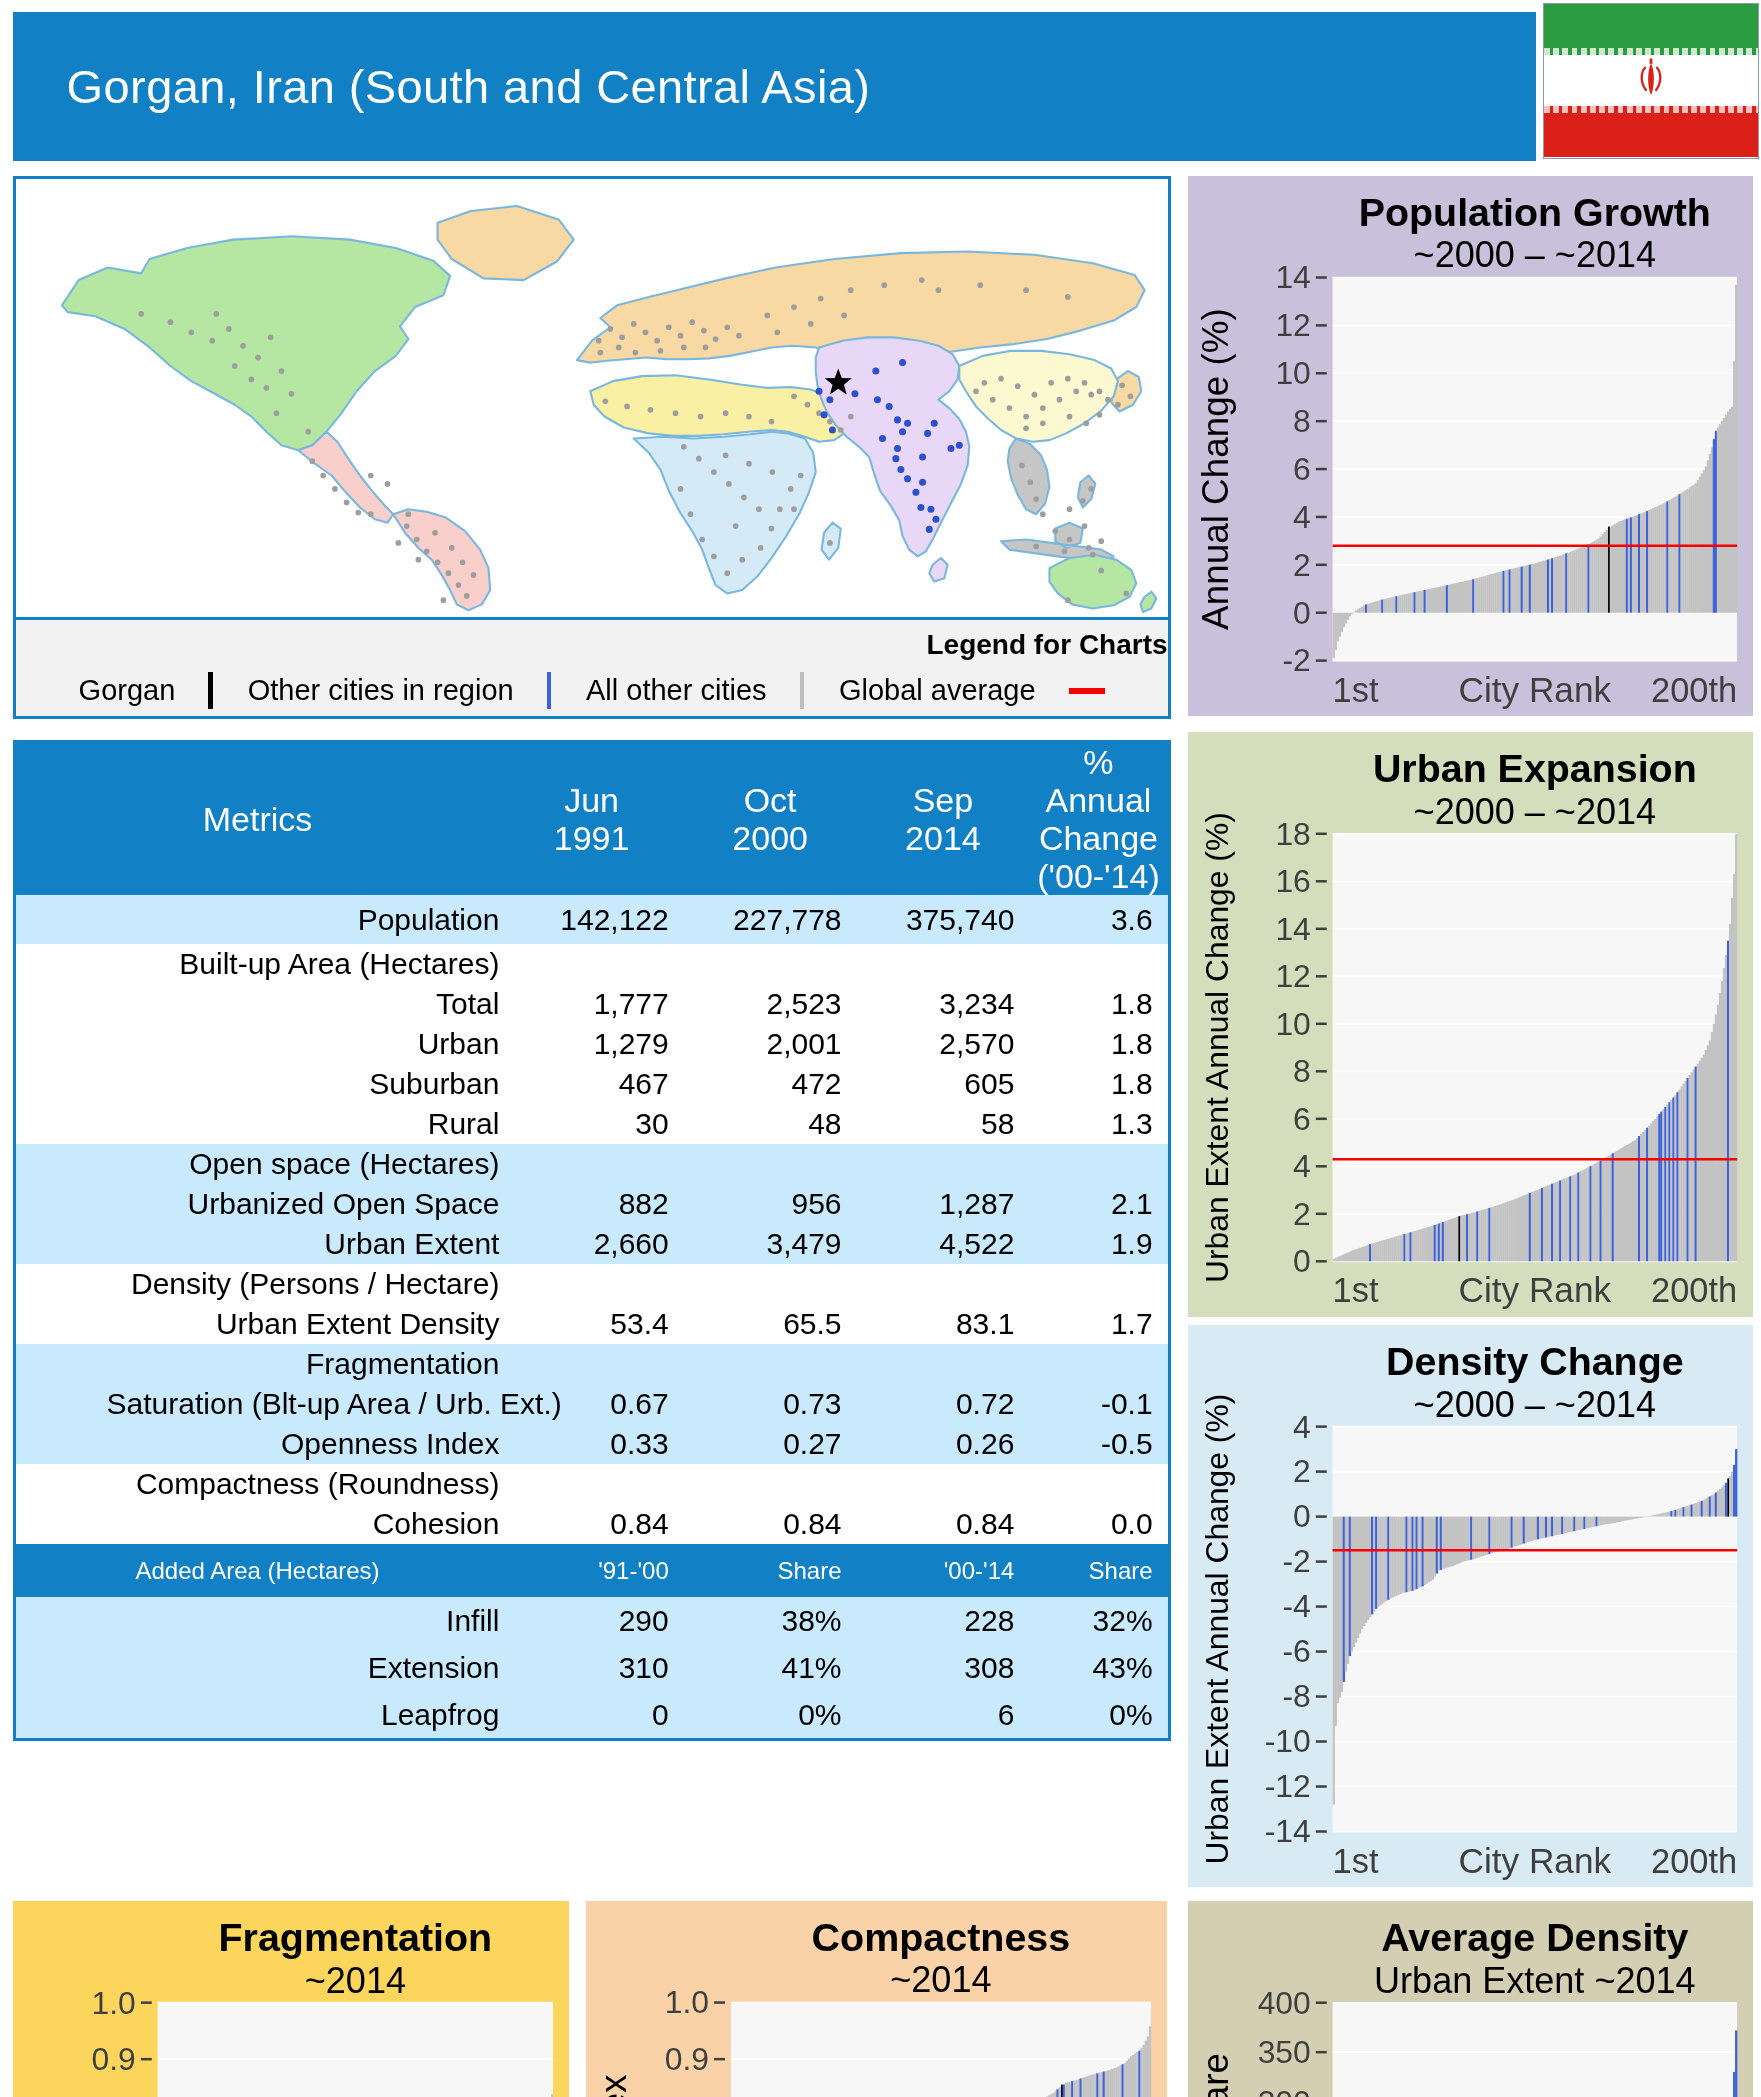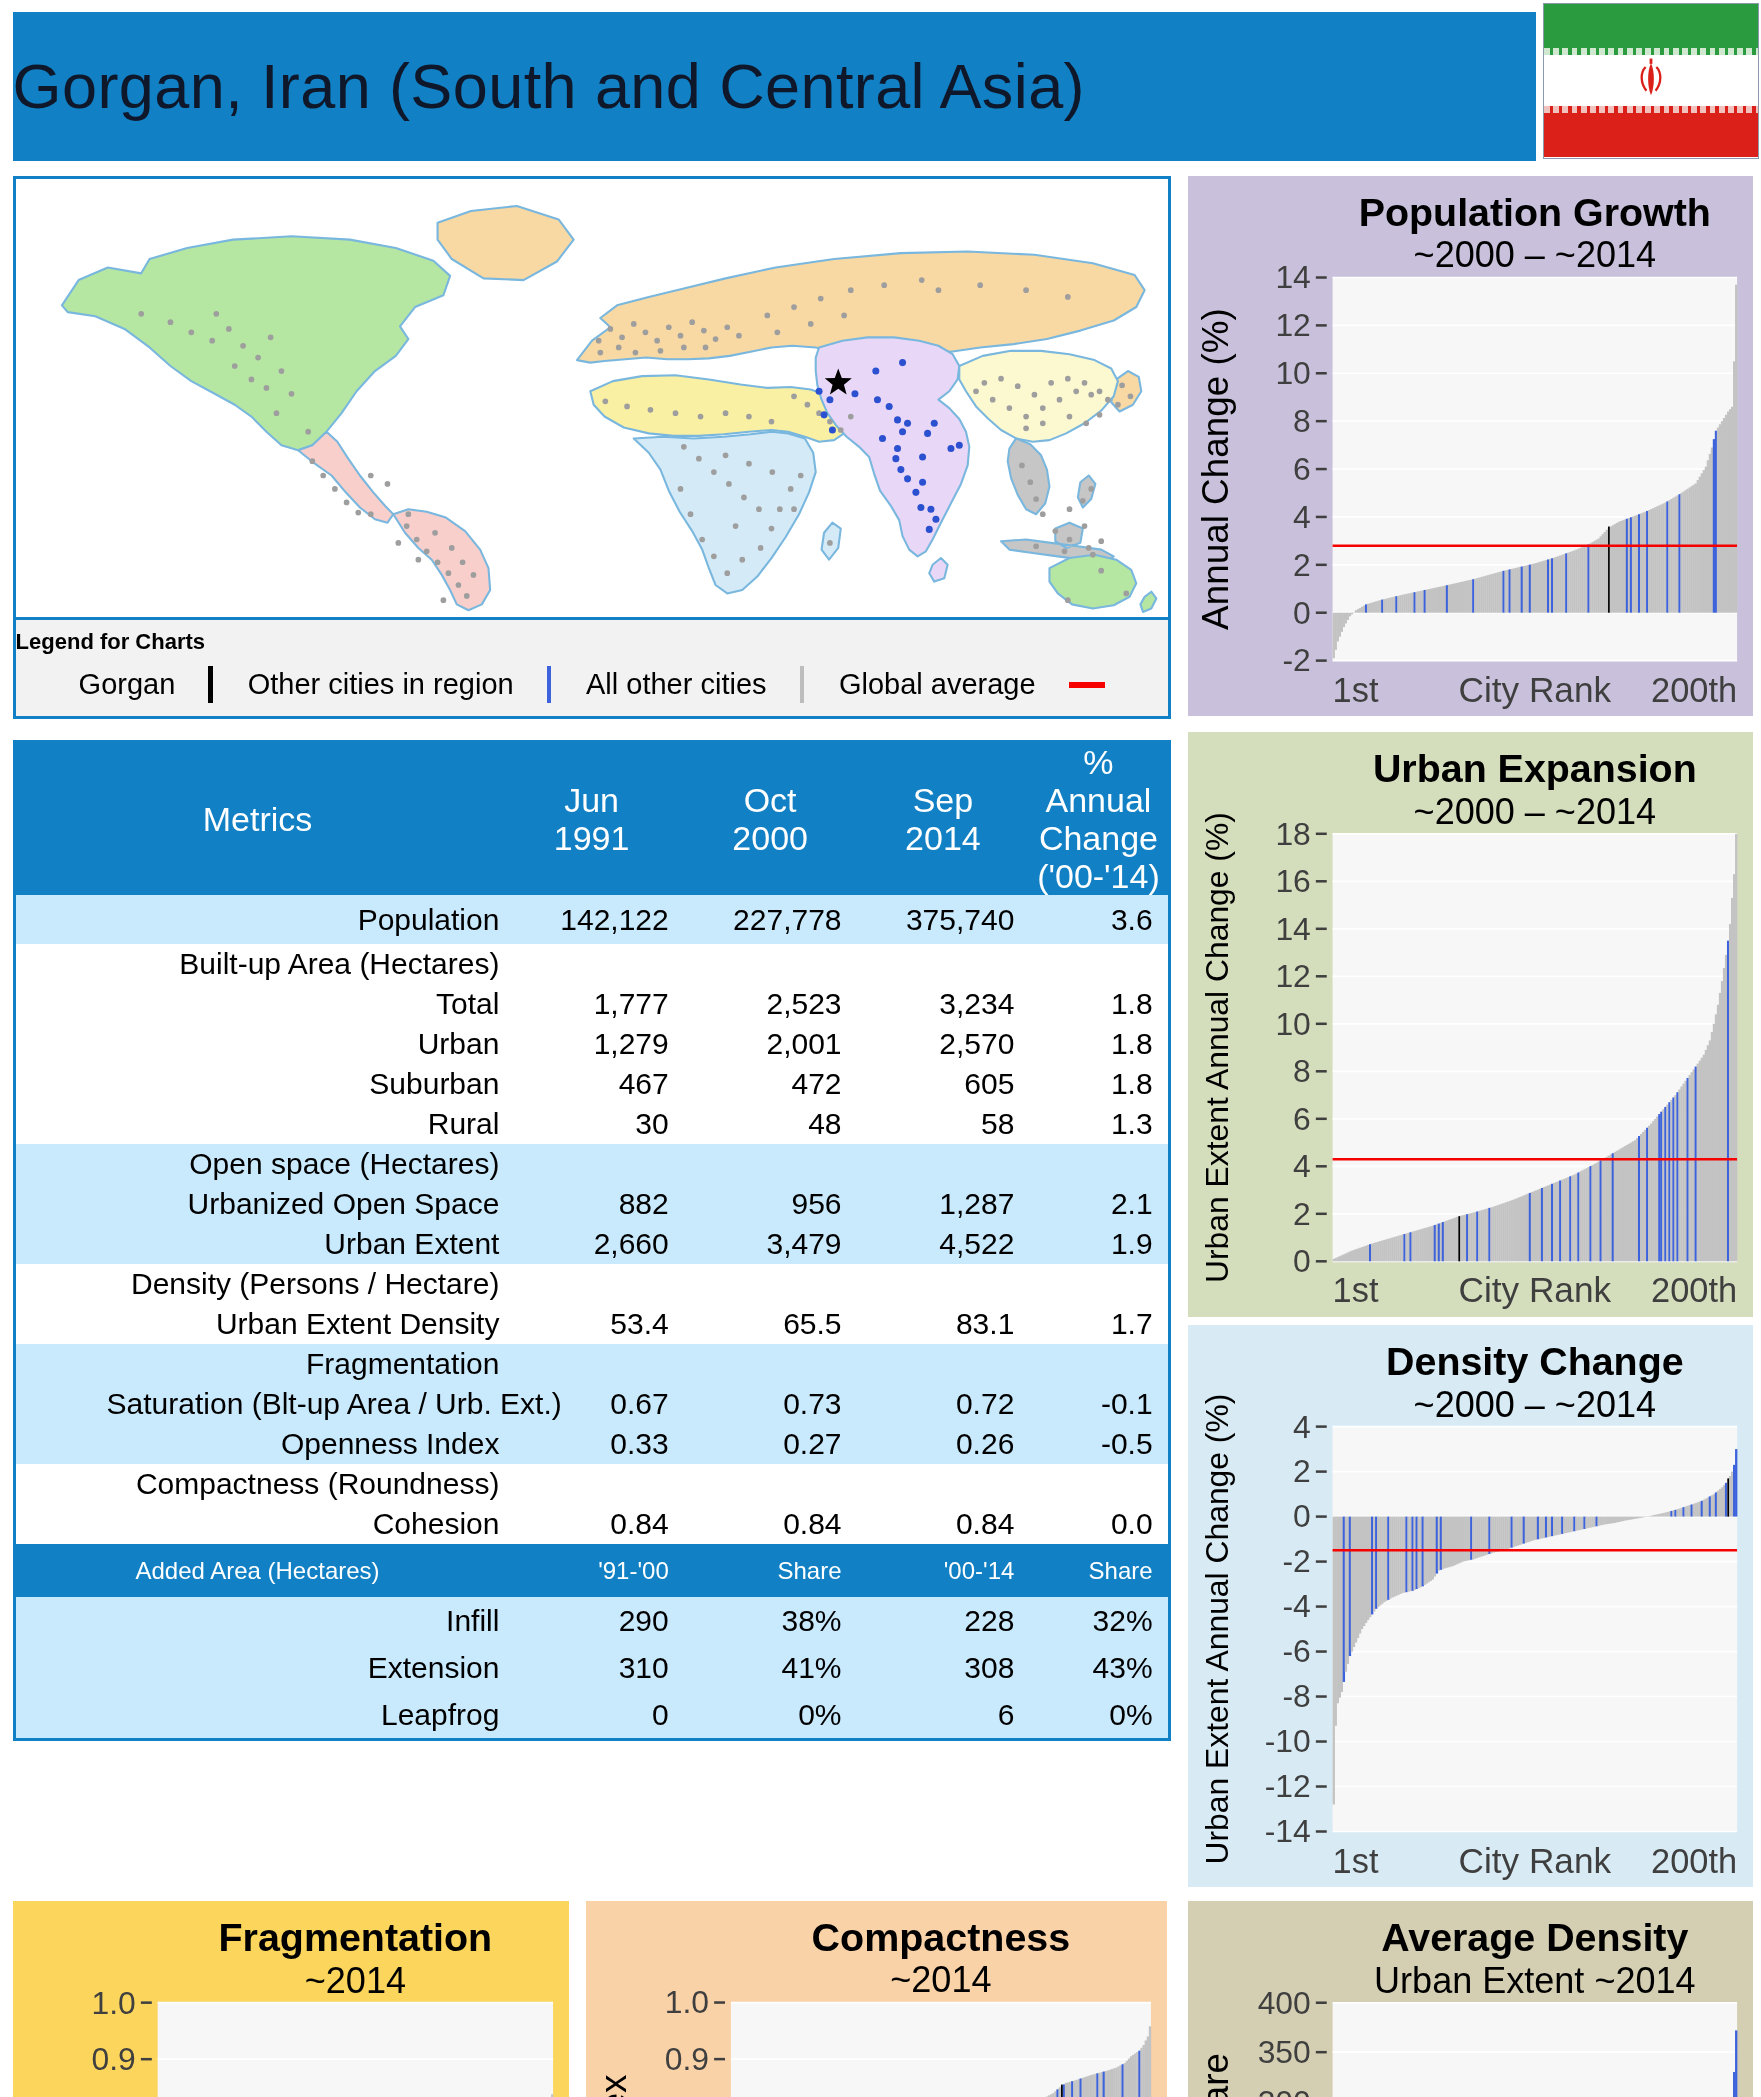--- a/index.html
+++ b/index.html
@@ -1,32 +1,32 @@
 <!DOCTYPE html>
 <html style="font-size:6.7px"><head>
 <meta charset="utf-8">
 <title>Gorgan, Iran (South and Central Asia)</title>
 <style>
   html,body{margin:0;padding:0;background:#fff;}
   body{width:1762px;height:2454px;position:relative;font-family:"Liberation Sans",sans-serif;}
   .abs{position:absolute;}
   
   #page-header{left:12.6px;top:11.7px;width:1523px;height:149px;background:#1180C4;display:flex;align-items:center;}
-  #page-header .title{color:#0f172a;font-size:63px;letter-spacing:0.4px;}
+  #page-header .title{color:#ffffff;font-size:47px;padding-left:54px;letter-spacing:0.4px;}
   
   #flag{left:1543px;top:2.5px;width:216px;height:156px;border:1.7px solid #8a9bb0;box-sizing:border-box;display:flex;flex-direction:column;}
   #flag .g{flex:1;background:#2a9c3f;position:relative;}
   #flag .w{flex:1;background:#fff;position:relative;display:flex;align-items:center;justify-content:center;}
   #flag .r{flex:1;background:#da2018;position:relative;}
   #flag .band-top{position:absolute;left:0;right:0;bottom:0;height:6.7px;background:repeating-linear-gradient(90deg,#cfe8cf 0 5.9px,#2a9c3f 5.9px 9.2px);}
   #flag .band-bot{position:absolute;left:0;right:0;top:0;height:6.7px;background:repeating-linear-gradient(90deg,#f2c2be 0 5.9px,#da2018 5.9px 9.2px);}
   
   #map-box{left:12.6px;top:176px;width:1158px;height:444px;background:#fff;border:3.8px solid #1180C4;box-sizing:border-box;}
   #legend-box{left:12.6px;top:620px;width:1158px;height:99px;background:#F2F2F2;border:3.8px solid #1180C4;border-top:none;box-sizing:border-box;}
-  #legend-title{text-align:left;font-size:22px;font-weight:bold;margin-top:9.2px;}
+  #legend-title{text-align:right;font-size:28px;font-weight:bold;margin-top:9.2px;}
   #legend-items{display:flex;align-items:center;justify-content:space-between;padding:0 63px;margin-top:11px;}
   .legend-item{display:flex;align-items:center;gap:33px;}
   .legend-item .lab{font-size:29px;}
   .mk{display:inline-block;}
   .marker-black{width:4.6px;height:37px;background:#000;}
   .marker-blue{width:4.6px;height:37px;background:#3D63DC;}
   .marker-gray{width:4.6px;height:37px;background:#BDBDBD;}
   .marker-red{width:36px;height:5.9px;background:#F60000;}
   
   #table-box{left:12.6px;top:740px;width:1158px;background:#fff;border:3.8px solid #1180C4;box-sizing:border-box;}

